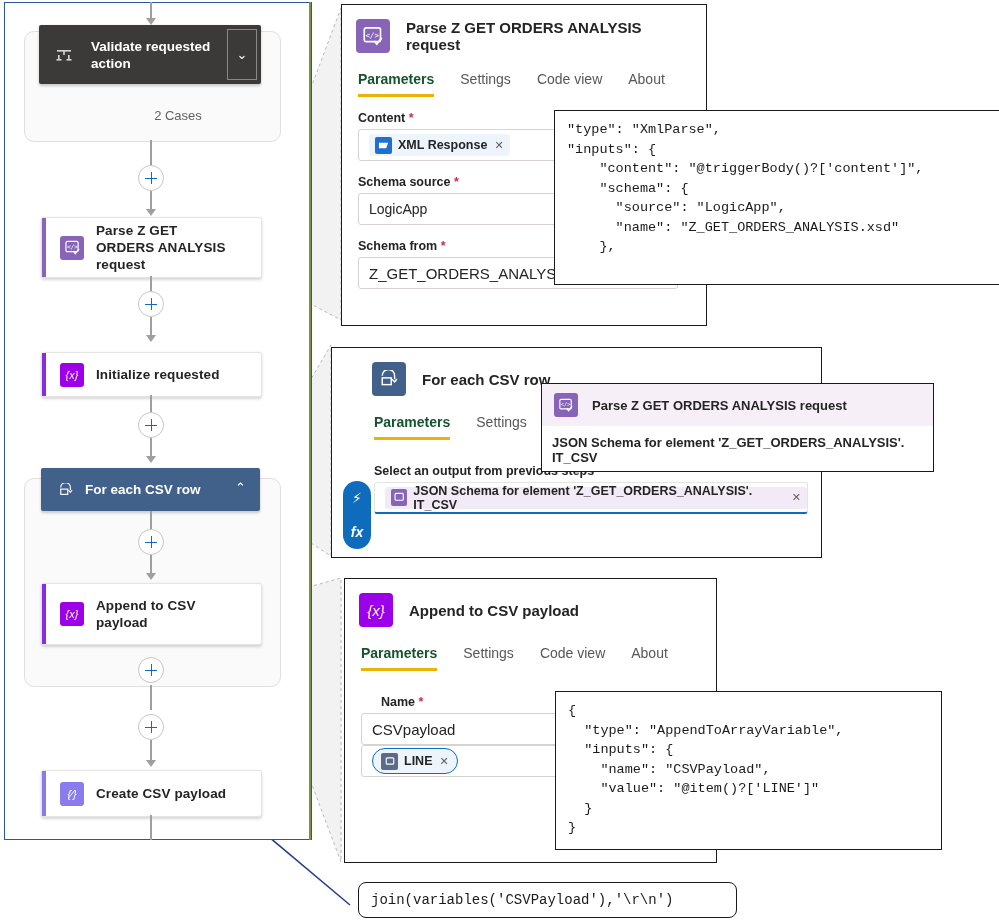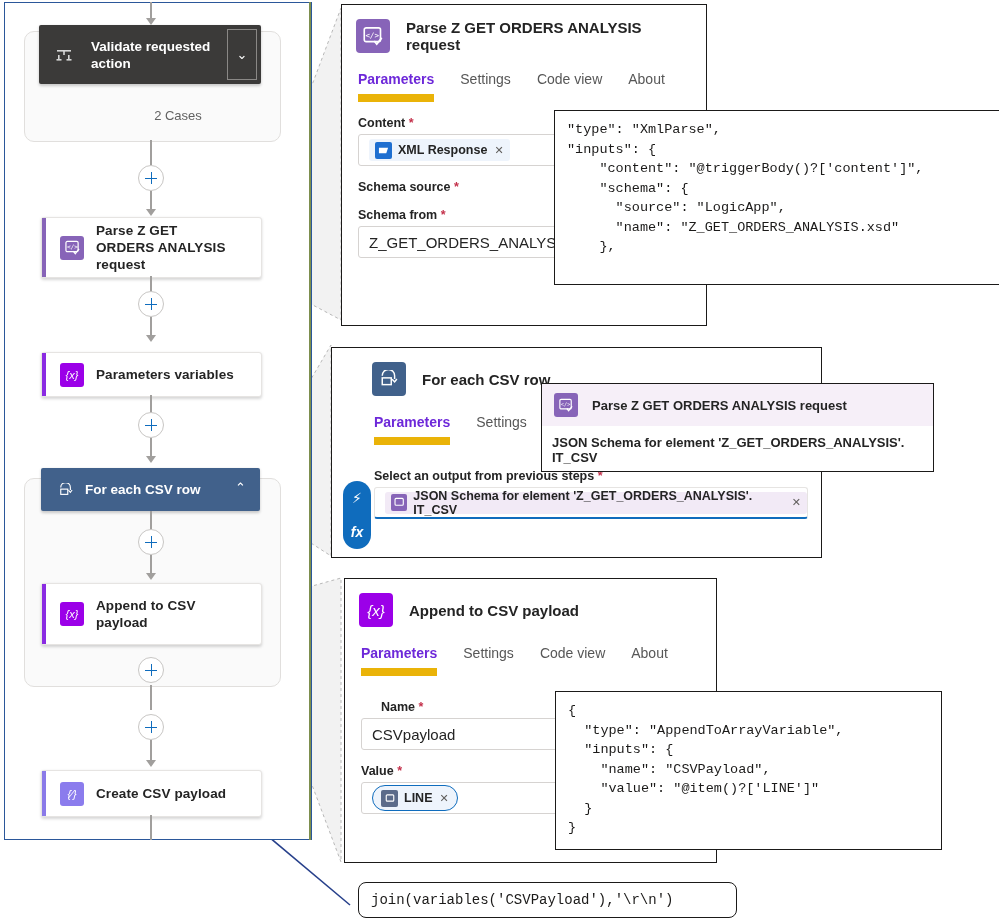--- a/index.html
+++ b/index.html
@@ -48,21 +48,21 @@
   .callout{position:absolute;left:0;top:0;width:999px;height:922px;pointer-events:none;}
 
   
   .panel{position:absolute;background:#fff;border:1.5px solid #1b1a19;}
   .panel .phdr{display:flex;align-items:center;padding:14px 14px 8px 14px;}
   .pico{width:34px;height:34px;border-radius:4px;display:flex;align-items:center;justify-content:center;
         color:#fff;font-size:14px;font-style:italic;flex:0 0 34px;}
   .ptitle{margin-left:16px;font-size:15px;font-weight:700;color:#242424;}
   .tabs{display:flex;gap:26px;padding:10px 16px 0 16px;font-size:14px;color:#575757;}
   .tab{padding-bottom:7px;}
-  .tab.sel{color:#6d28d9;font-weight:700;border-bottom:8px solid #eab308;}
+  .tab.sel{color:#14532d;font-weight:700;border-bottom:3px solid #eab308;}
   .fieldlabel{font-size:12.5px;font-weight:700;color:#242424;margin:14px 0 4px 16px;}
   .req{color:#c4314b;font-weight:700;}
   .inputbox{height:32px;border:1px solid #d6d3d1;border-radius:3px;background:#fff;
             display:flex;align-items:center;font-size:14px;color:#242424;padding-left:10px;
             margin-left:16px;box-sizing:border-box;}
   .chip{display:inline-flex;align-items:center;height:22px;border-radius:3px;padding:0 6px;
         font-size:12.5px;font-weight:600;}
   .chip .cico{width:17px;height:17px;border-radius:2px;display:flex;align-items:center;
               justify-content:center;color:#fff;font-size:9px;margin-right:6px;}
   .chip .cx{margin-left:7px;color:#605e5c;font-size:11px;}
@@ -140,21 +140,21 @@
 </div>
 
 <div class="conn" style="left:150px;top:276px;height:25px;"></div>
 <div class="plus" style="left:138px;top:291px;"></div>
 <div class="conn" style="left:150px;top:317px;height:20px;"></div>
 <div class="arrowhead" style="left:146px;top:335px;"></div>
 
 <div class="node" style="left:41px;top:352px;width:219px;height:43px;">
   <span class="bar" style="background:#8a2be2;"></span>
   <span class="ico" style="background:#9b00e8;">{x}</span>
-  <span class="nlabel">Parameters variables</span>
+  <span class="nlabel">Initialize requested</span>
 </div>
 
 <div class="conn" style="left:150px;top:395px;height:25px;"></div>
 <div class="plus" style="left:138px;top:412px;"></div>
 <div class="conn" style="left:150px;top:438px;height:20px;"></div>
 <div class="arrowhead" style="left:146px;top:456px;"></div>
 
 <div class="scope" style="left:24px;top:478px;width:255px;height:207px;"></div>
 <div class="bluehdr" style="left:41px;top:468px;width:219px;height:43px;">
   <span class="abs" style="left:18px;top:15px;">
@@ -221,20 +221,21 @@
           </svg>
       </span>
       <span>XML Response</span>
       <span class="cx">✕</span>
     </span>
   </div>
 
   <div class="fieldlabel">
     <span>Schema source</span><span class="req"> *</span>
   </div>
+  <div class="inputbox" style="width:320px;">LogicApp</div>
 
   <div class="fieldlabel">
     <span>Schema from</span><span class="req"> *</span>
   </div>
   <div class="inputbox" style="width:320px;font-size:15px;">Z_GET_ORDERS_ANALYSIS</div>
 </div>
 
 <div class="codebox" style="left:554px;top:110px;width:444px;height:155px;">"type": "XmlParse",
 "inputs": {
     "content": "@triggerBody()?['content']",
@@ -303,23 +304,20 @@
     <span class="tab">Settings</span>
     <span class="tab">Code view</span>
     <span class="tab">About</span>
   </div>
 
   <div class="fieldlabel" style="margin-top:24px;margin-left:36px;">
     <span>Name</span><span class="req"> *</span>
   </div>
   <div class="inputbox" style="width:330px;font-size:15px;">CSVpayload</div>
 
-  <div class="fieldlabel">
-    <span>Value</span><span class="req"> *</span>
-  </div>
   <div class="inputbox" style="width:330px;">
     <span class="chip" style="background:#eef4fc;border:1.4px solid #0f6cbd;border-radius:14px;height:24px;padding:0 8px;">
       <span class="cico" style="background:#5b6b8a;">
         <svg width="10" height="10" viewBox="0 0 16 16">
             <rect x="2" y="3" width="12" height="10" rx="1.5" fill="none" stroke="#fff" stroke-width="1.8"></rect>
           </svg>
       </span>
       <span>LINE</span>
       <span class="cx">✕</span>
     </span>

